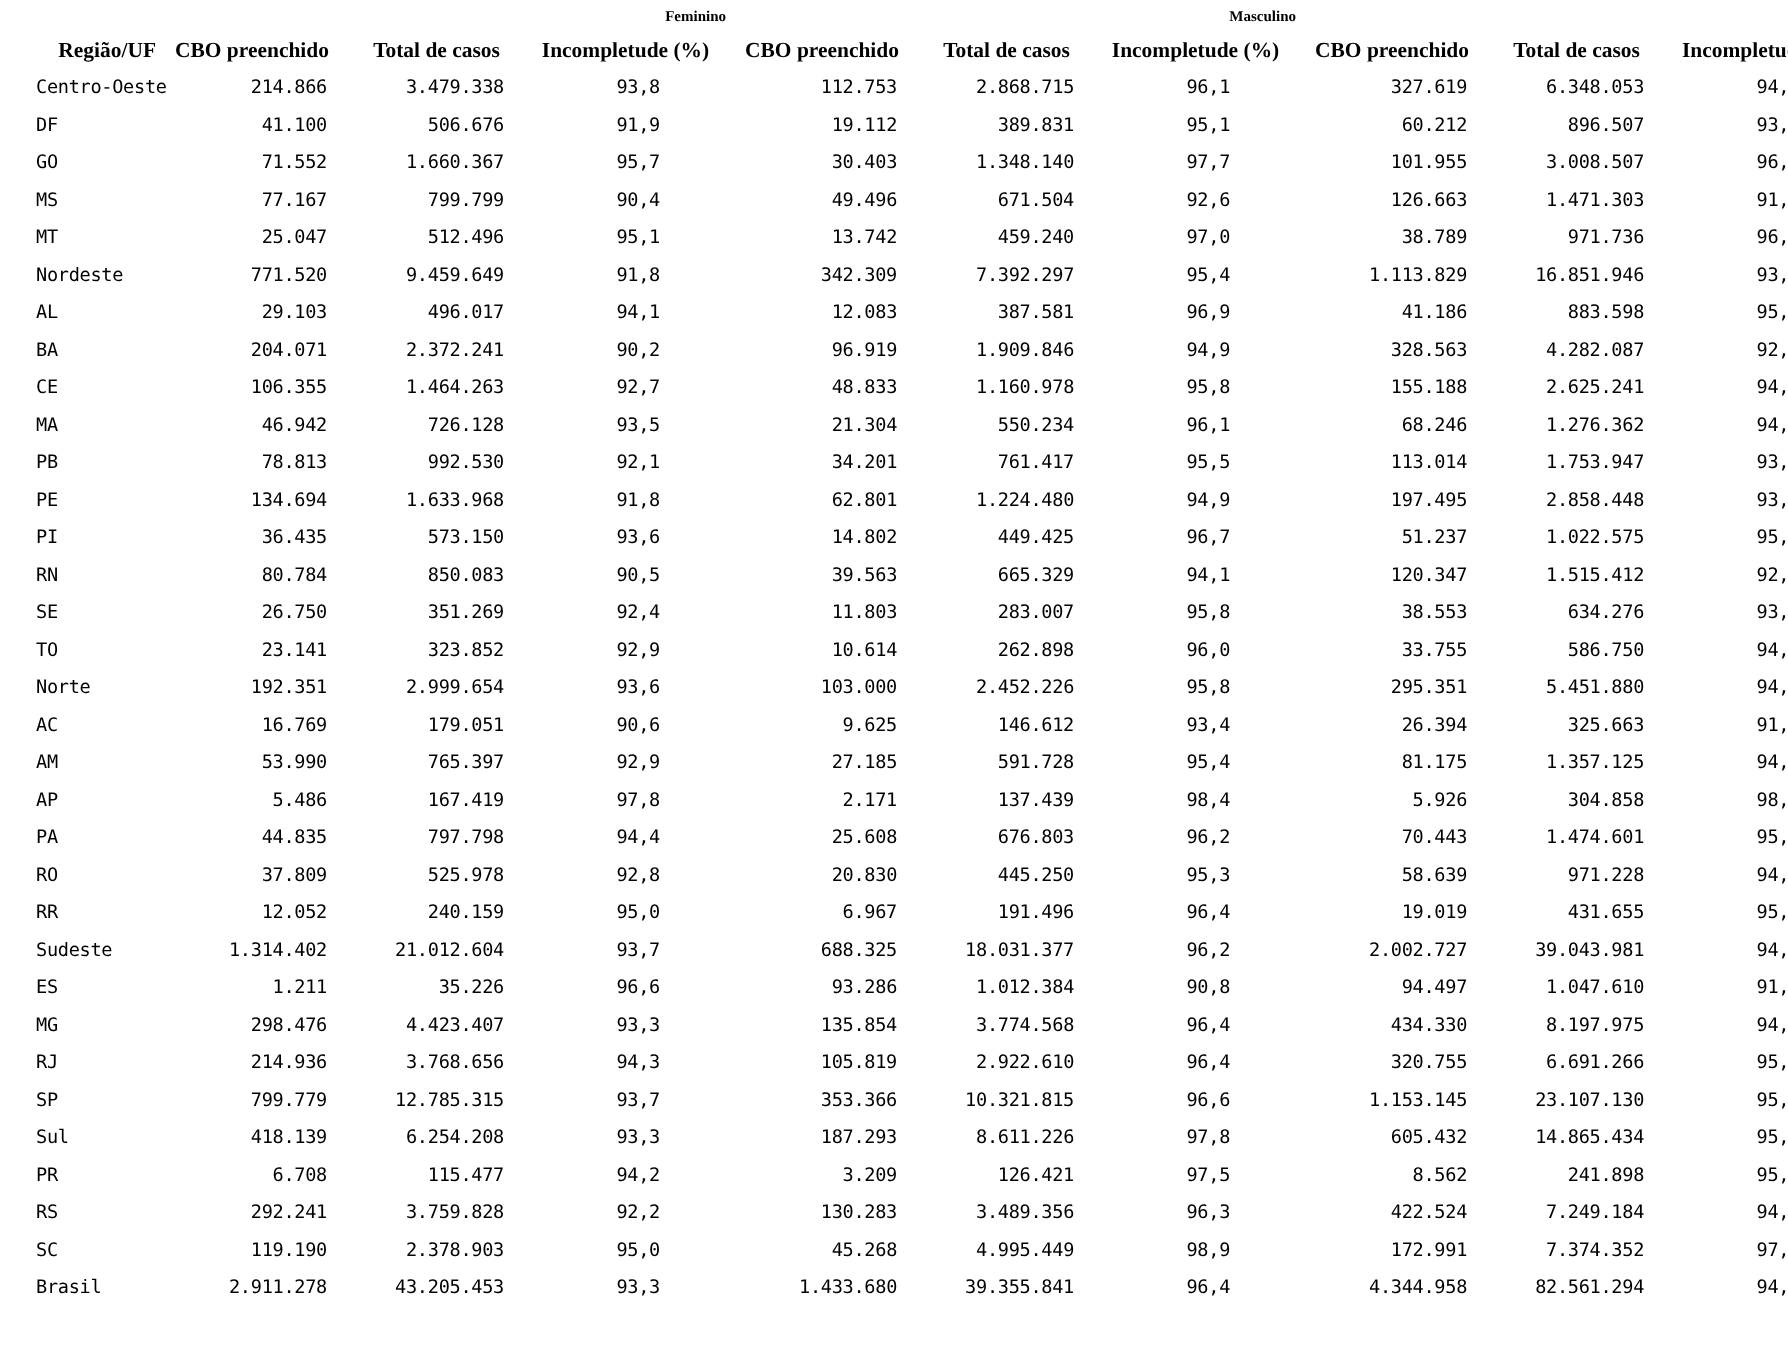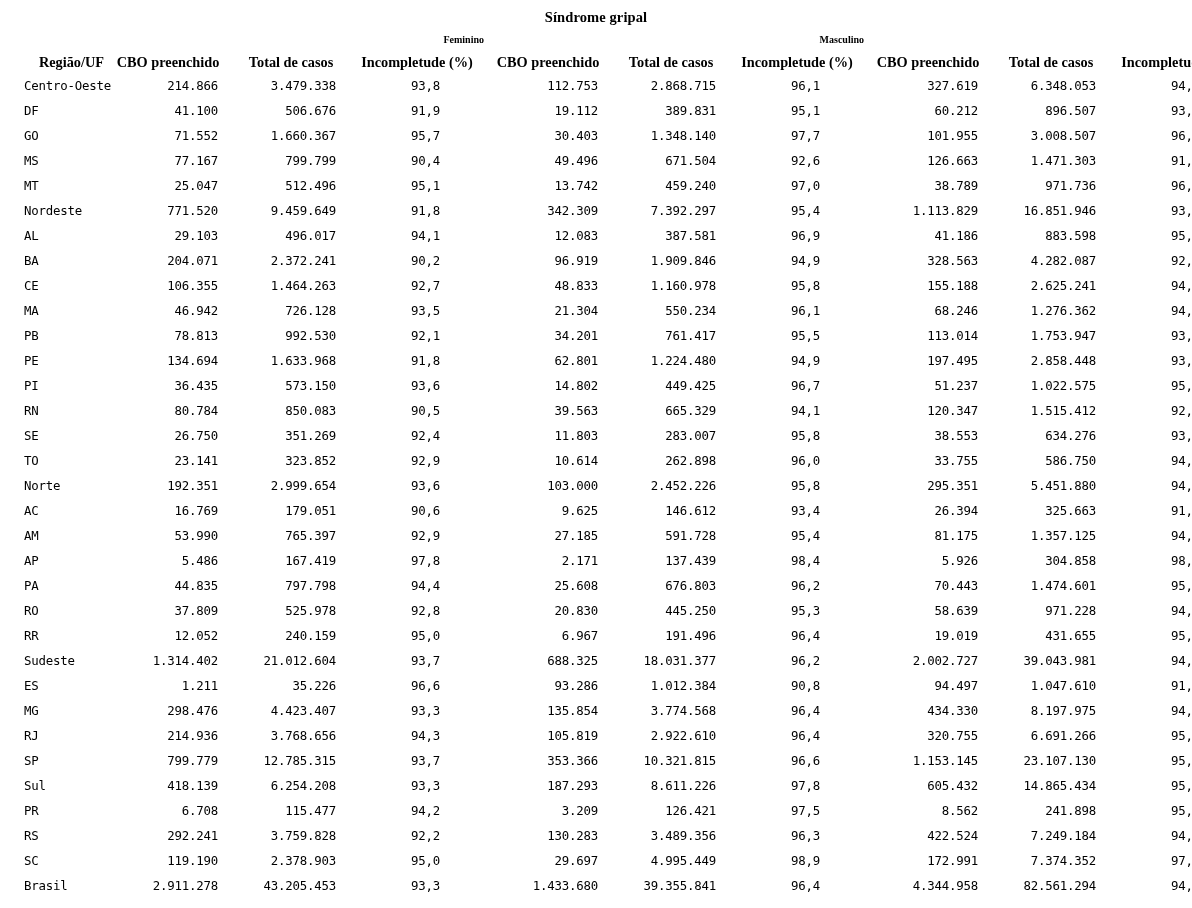--- a/index.html
+++ b/index.html
@@ -98,21 +98,20 @@
   col.w-region { width: 104px; }
   col.w-cbo    { width: 128px; }
   col.w-total  { width: 118px; }
   col.w-pct    { width: 134px; }
 </style>
 </head>
 <body>
 
 <div class="sheet">
 
-  <div class="title">Síndrome gripal</div>
 
   <table class="tbl">
     <colgroup>
       <col class="w-region">
       <col class="w-cbo">
         <col class="w-total">
         <col class="w-pct">
       <col class="w-cbo">
         <col class="w-total">
         <col class="w-pct">
@@ -511,21 +510,21 @@
           <td class="c-pct">96,3</td>
           <td class="c-num">422.524</td>
           <td class="c-num">7.249.184</td>
           <td class="c-pct">94,2</td>
         </tr>
         <tr class="data-row">
           <td class="c-region">SC</td>
           <td class="c-num">119.190</td>
           <td class="c-num">2.378.903</td>
           <td class="c-pct">95,0</td>
-          <td class="c-num">29.697</td>
+          <td class="c-num">45.268</td>
           <td class="c-num">4.995.449</td>
           <td class="c-pct">98,9</td>
           <td class="c-num">172.991</td>
           <td class="c-num">7.374.352</td>
           <td class="c-pct">97,7</td>
         </tr>
         <tr class="data-row">
           <td class="c-region">Brasil</td>
           <td class="c-num">2.911.278</td>
           <td class="c-num">43.205.453</td>

